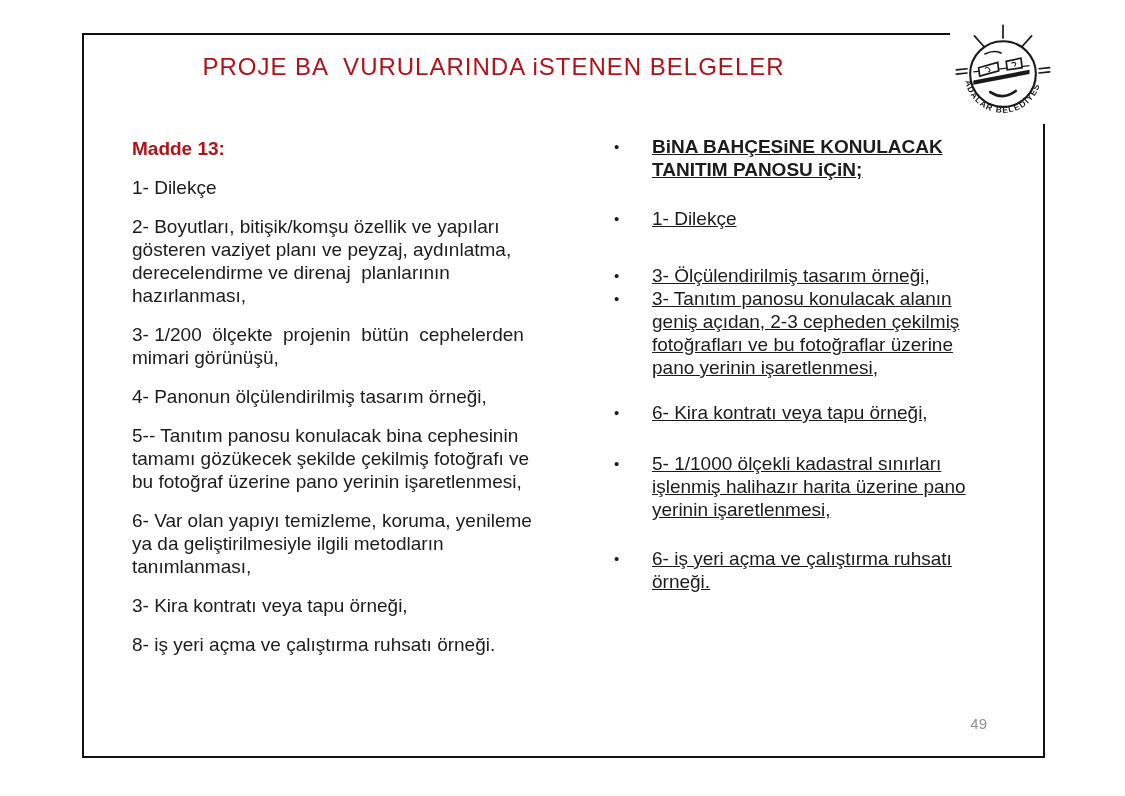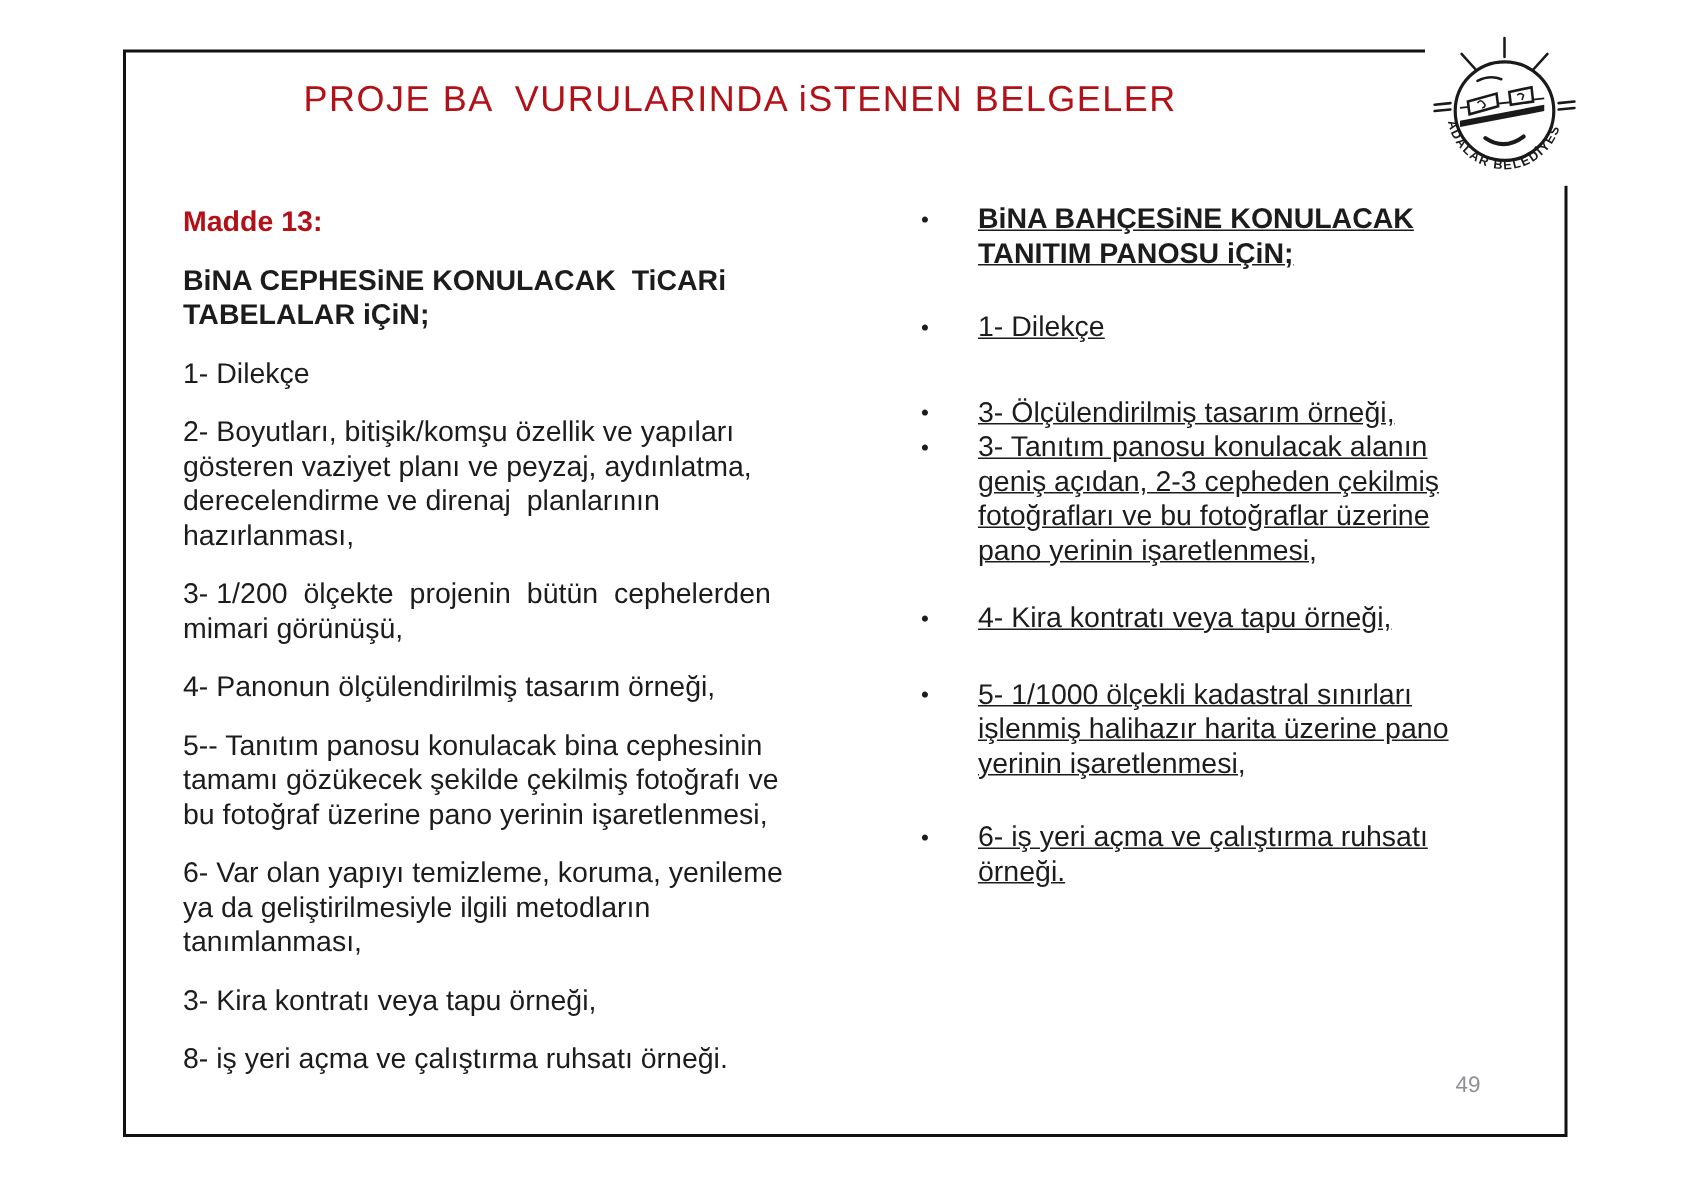--- a/index.html
+++ b/index.html
@@ -26,21 +26,21 @@
     left: 0; right: 140px; top: 18px;
     text-align: center;
     font-size: 24px;
     letter-spacing: 1px;
     color: #b21118;
     white-space: pre-wrap;
   }
 
   .left-col {
     position: absolute;
-    left: 38px; top: 102px;
+    left: 48px; top: 102px;
     width: 470px;
     font-size: 19px;
     line-height: 23px;
     color: #1c1c1c;
   }
   .left-col p { margin: 0 0 16px 0; }
   .heading-red { color: #b21118; font-weight: bold; }
   .bold { font-weight: bold; }
 
   .right-col {
@@ -80,22 +80,20 @@
 <body>
 
 <div class="page">
 
   <div class="frame">
 
     <div class="slide-title">PROJE BA  VURULARINDA iSTENEN BELGELER</div>
 
     <div class="left-col">
       <p class="heading-red pre">Madde 13:</p>
-      <p class="bold pre">BiNA CEPHESiNE KONULACAK  TiCARi
-TABELALAR iÇiN;</p>
       <p class="pre">1- Dilekçe</p>
       <p class="pre">2- Boyutları, bitişik/komşu özellik ve yapıları
 gösteren vaziyet planı ve peyzaj, aydınlatma,
 derecelendirme ve direnaj  planlarının
 hazırlanması,</p>
       <p class="pre">3- 1/200  ölçekte  projenin  bütün  cephelerden
 mimari görünüşü,</p>
       <p class="pre">4- Panonun ölçülendirilmiş tasarım örneği,</p>
       <p class="pre">5-- Tanıtım panosu konulacak bina cephesinin
 tamamı gözükecek şekilde çekilmiş fotoğrafı ve
@@ -123,21 +121,21 @@
       </div>
       <div class="r-item" style="margin-bottom:22px">
         <span class="bullet">•</span>
         <span class="r-text">3- Tanıtım panosu konulacak alanın
 geniş açıdan, 2-3 cepheden çekilmiş
 fotoğrafları ve bu fotoğraflar üzerine
 pano yerinin işaretlenmesi,</span>
       </div>
       <div class="r-item" style="margin-bottom:28px">
         <span class="bullet">•</span>
-        <span class="r-text">4- Kira kontratı veya tapu örneği,</span>
+        <span class="r-text">6- Kira kontratı veya tapu örneği,</span>
       </div>
       <div class="r-item" style="margin-bottom:26px">
         <span class="bullet">•</span>
         <span class="r-text">5- 1/1000 ölçekli kadastral sınırları
 işlenmiş halihazır harita üzerine pano
 yerinin işaretlenmesi,</span>
       </div>
       <div class="r-item">
         <span class="bullet">•</span>
         <span class="r-text">6- iş yeri açma ve çalıştırma ruhsatı

